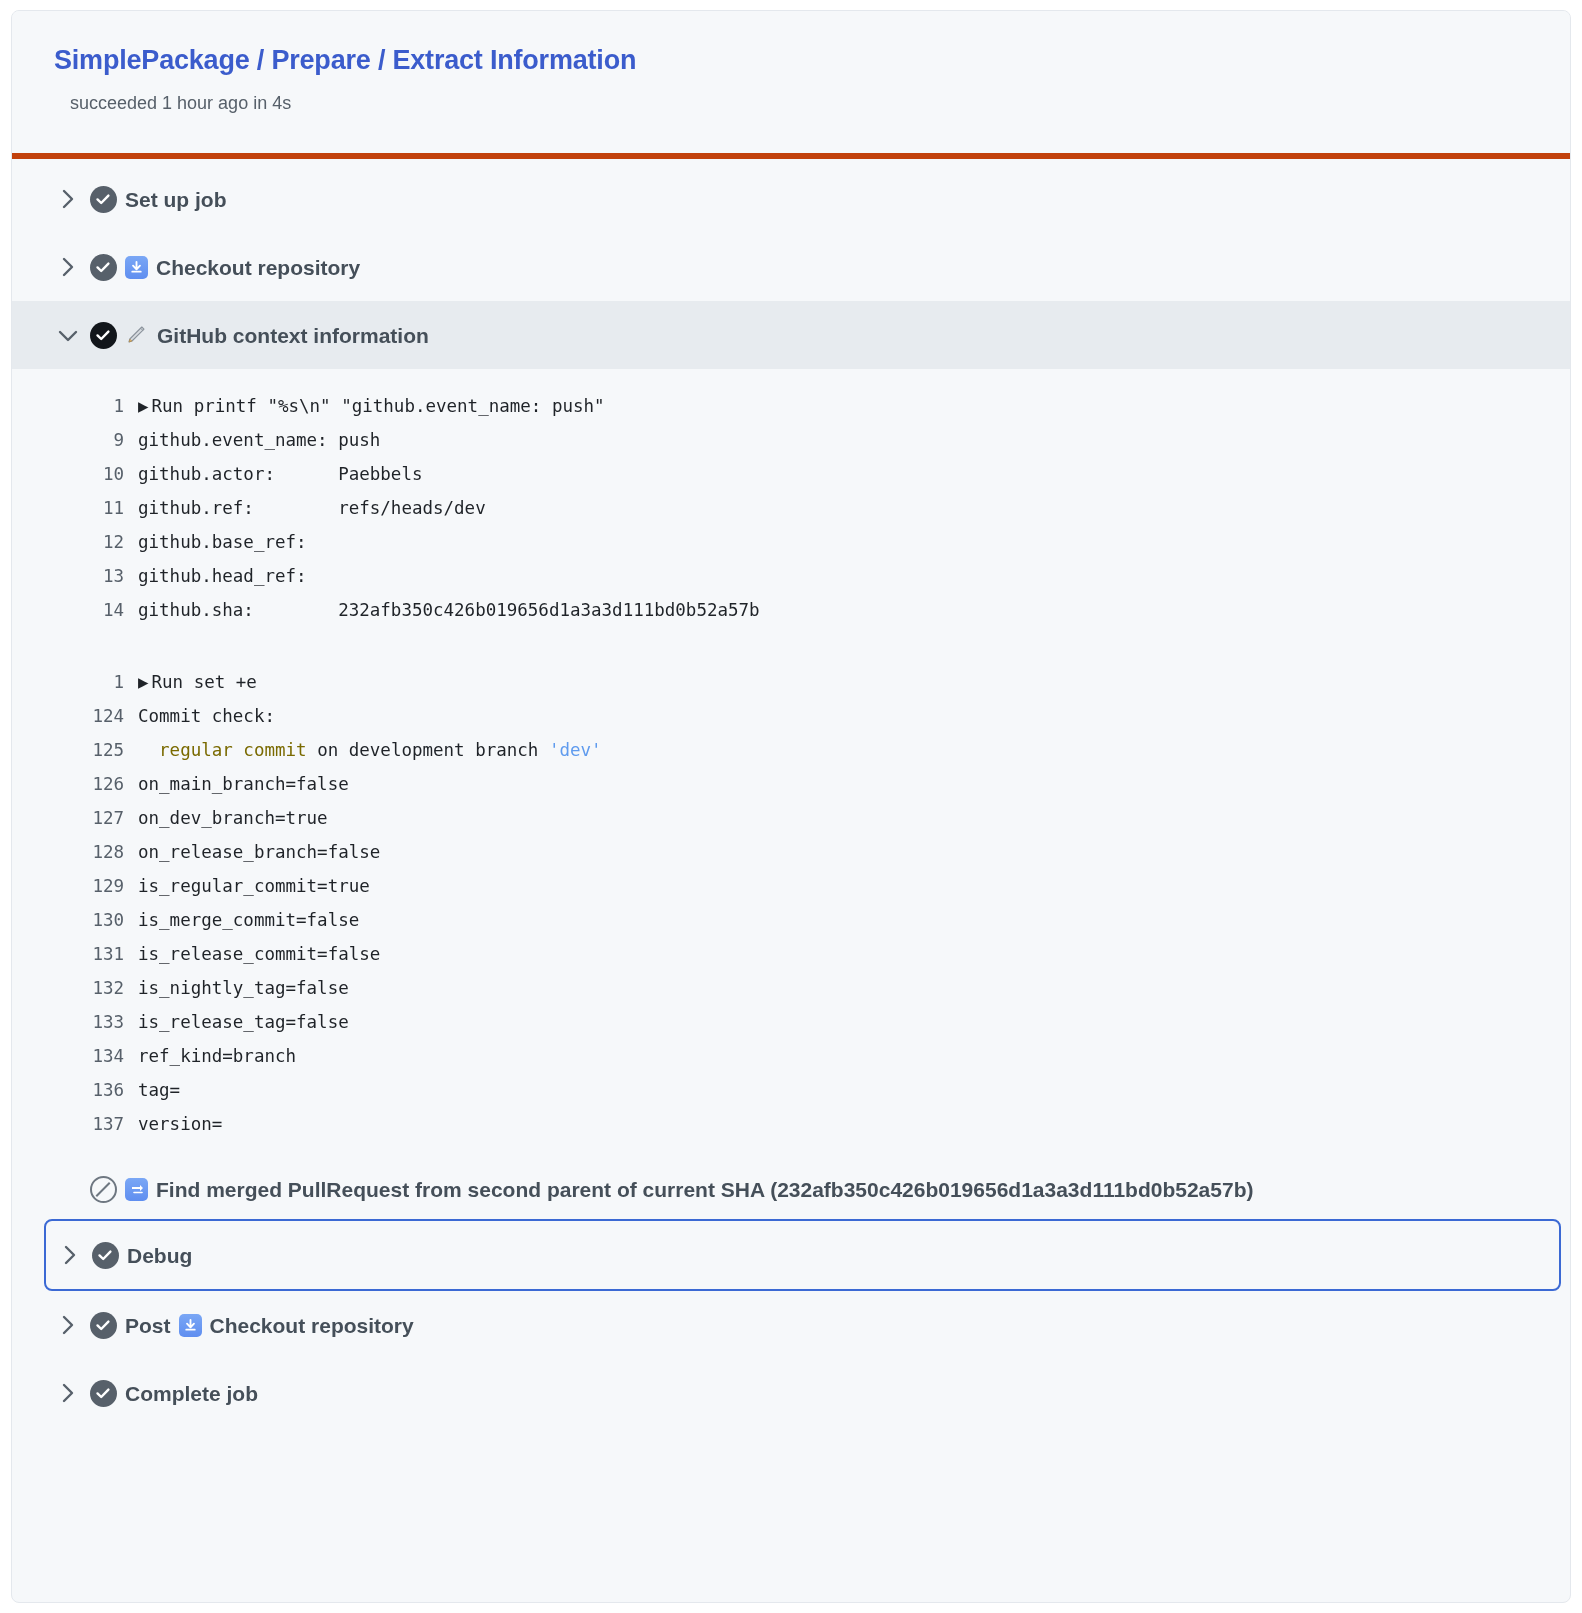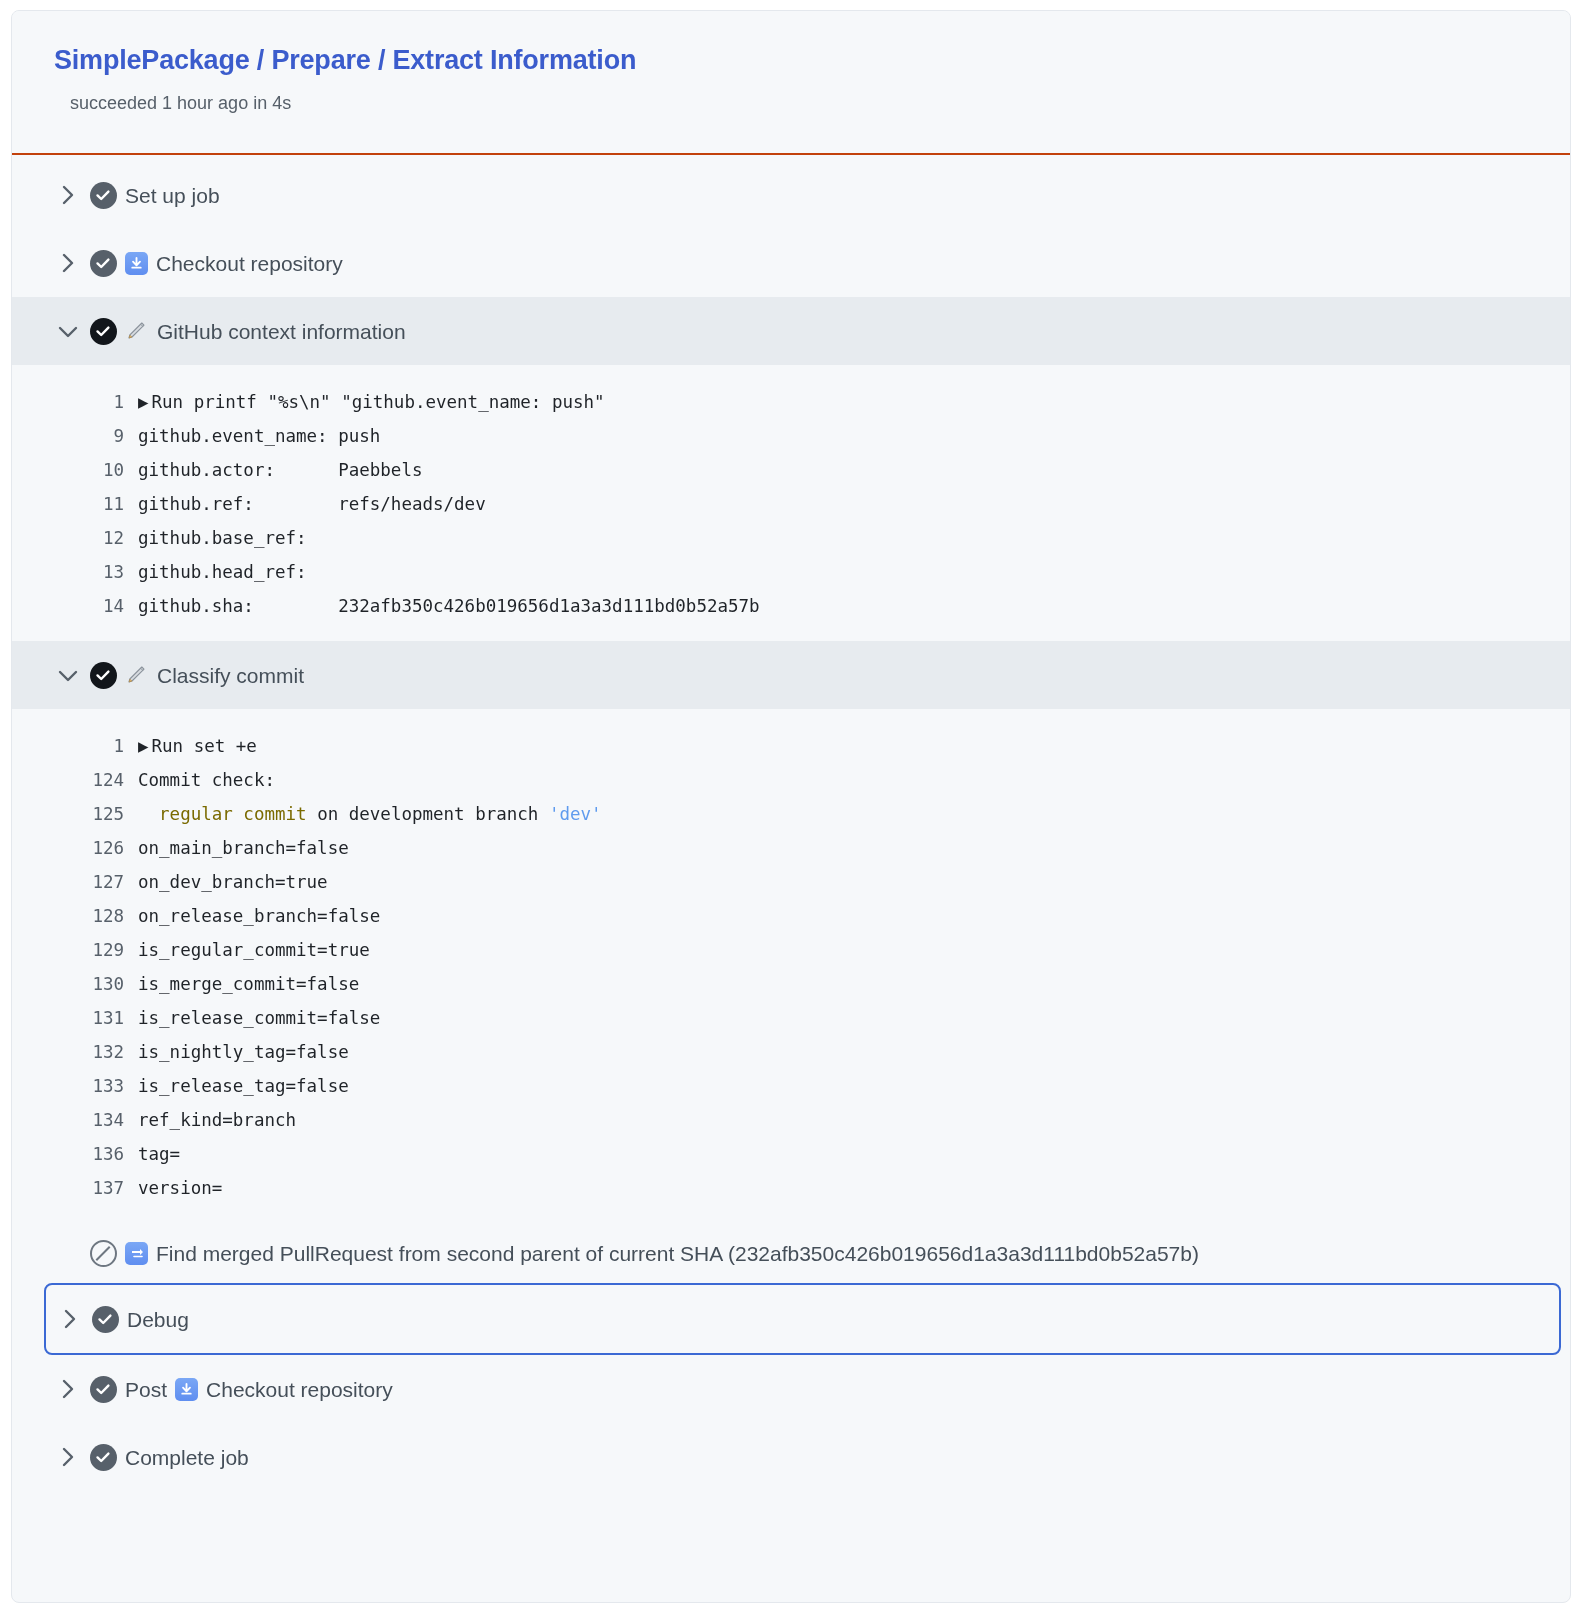--- a/index.html
+++ b/index.html
@@ -25,21 +25,21 @@
     height: 1593px;
     background: #f6f8fa;
     border: 1px solid #e4e8ed;
     border-radius: 8px;
     overflow: hidden;
   }
 
   
   .job-header {
     padding: 34px 0 22px 42px;
-    border-bottom: 2px solid #c2410c;
+    border-bottom: 6px solid #c2410c;
     background: #f6f8fa;
   }
   .job-title {
     font-size: 27px;
     font-weight: bold;
     color: #3b5ccc;
     letter-spacing: -0.2px;
     line-height: 1.15;
     margin: 0 0 6px 0;
   }
@@ -121,20 +121,21 @@
   }
 
   .step-label {
     font-size: 21px;
     color: #454f59;
     display: flex;
     align-items: center;
     gap: 8px;
     white-space: nowrap;
     line-height: 1;
+    font-weight: bold;
   }
 
   
   .icon-inbox {
     width: 23px; height: 23px;
     border-radius: 5px;
     background: linear-gradient(#7aa7f5, #5f8ef0);
     display: inline-flex;
     align-items: center;
     justify-content: center;
@@ -295,44 +296,20 @@
       <div class="log-line">
         <span class="log-num">13</span>
         <span class="log-text">github.head_ref:</span>
       </div>
       <div class="log-line">
         <span class="log-num">14</span>
         <span class="log-text">github.sha:        232afb350c426b019656d1a3a3d111bd0b52a57b</span>
       </div>
     </div>
 
-    <div class="step-row expanded">
-      <span class="chevron">
-        <svg width="22" height="15" viewBox="0 0 22 15">
-            <path d="M3 4 L11 12 L19 4" fill="none" stroke="#57606a" stroke-width="2.4" stroke-linecap="round" stroke-linejoin="round"></path>
-          </svg>
-      </span>
-      <span class="status-icon">
-        <span class="check-circle dark">
-          <svg width="16" height="16" viewBox="0 0 16 16">
-              <path d="M2.5 8.4 L6.2 12 L13.4 4.6" fill="none" stroke="#ffffff" stroke-width="2.4" stroke-linecap="round" stroke-linejoin="round"></path>
-            </svg>
-        </span>
-      </span>
-      <span class="step-label">
-        <span class="icon-pencil">
-          <svg width="22" height="20" viewBox="0 0 22 20">
-            <path d="M3 17 L6 16 L18 4.2 L15.8 2 L3.8 14 Z" fill="#d9dde2" stroke="#8b939c" stroke-width="1.1" stroke-linejoin="round"></path>
-            <path d="M14.6 3.2 L16.8 5.4" stroke="#8b939c" stroke-width="1"></path>
-            <path d="M3.2 16.9 L5.8 16.1 L4 14.3 Z" fill="#f0c27a" stroke="#b08a4a" stroke-width="0.8"></path>
-          </svg>
-        </span>
-        <span>Classify commit</span>
-      </span>
-    </div>
 
     <div class="log-block">
       <div class="log-line">
         <span class="log-num">1</span>
         <span class="log-text"><span class="log-caret">▶</span><span>Run set +e</span></span>
       </div>
       <div class="log-line">
         <span class="log-num">124</span>
         <span class="log-text">Commit check:</span>
       </div>

